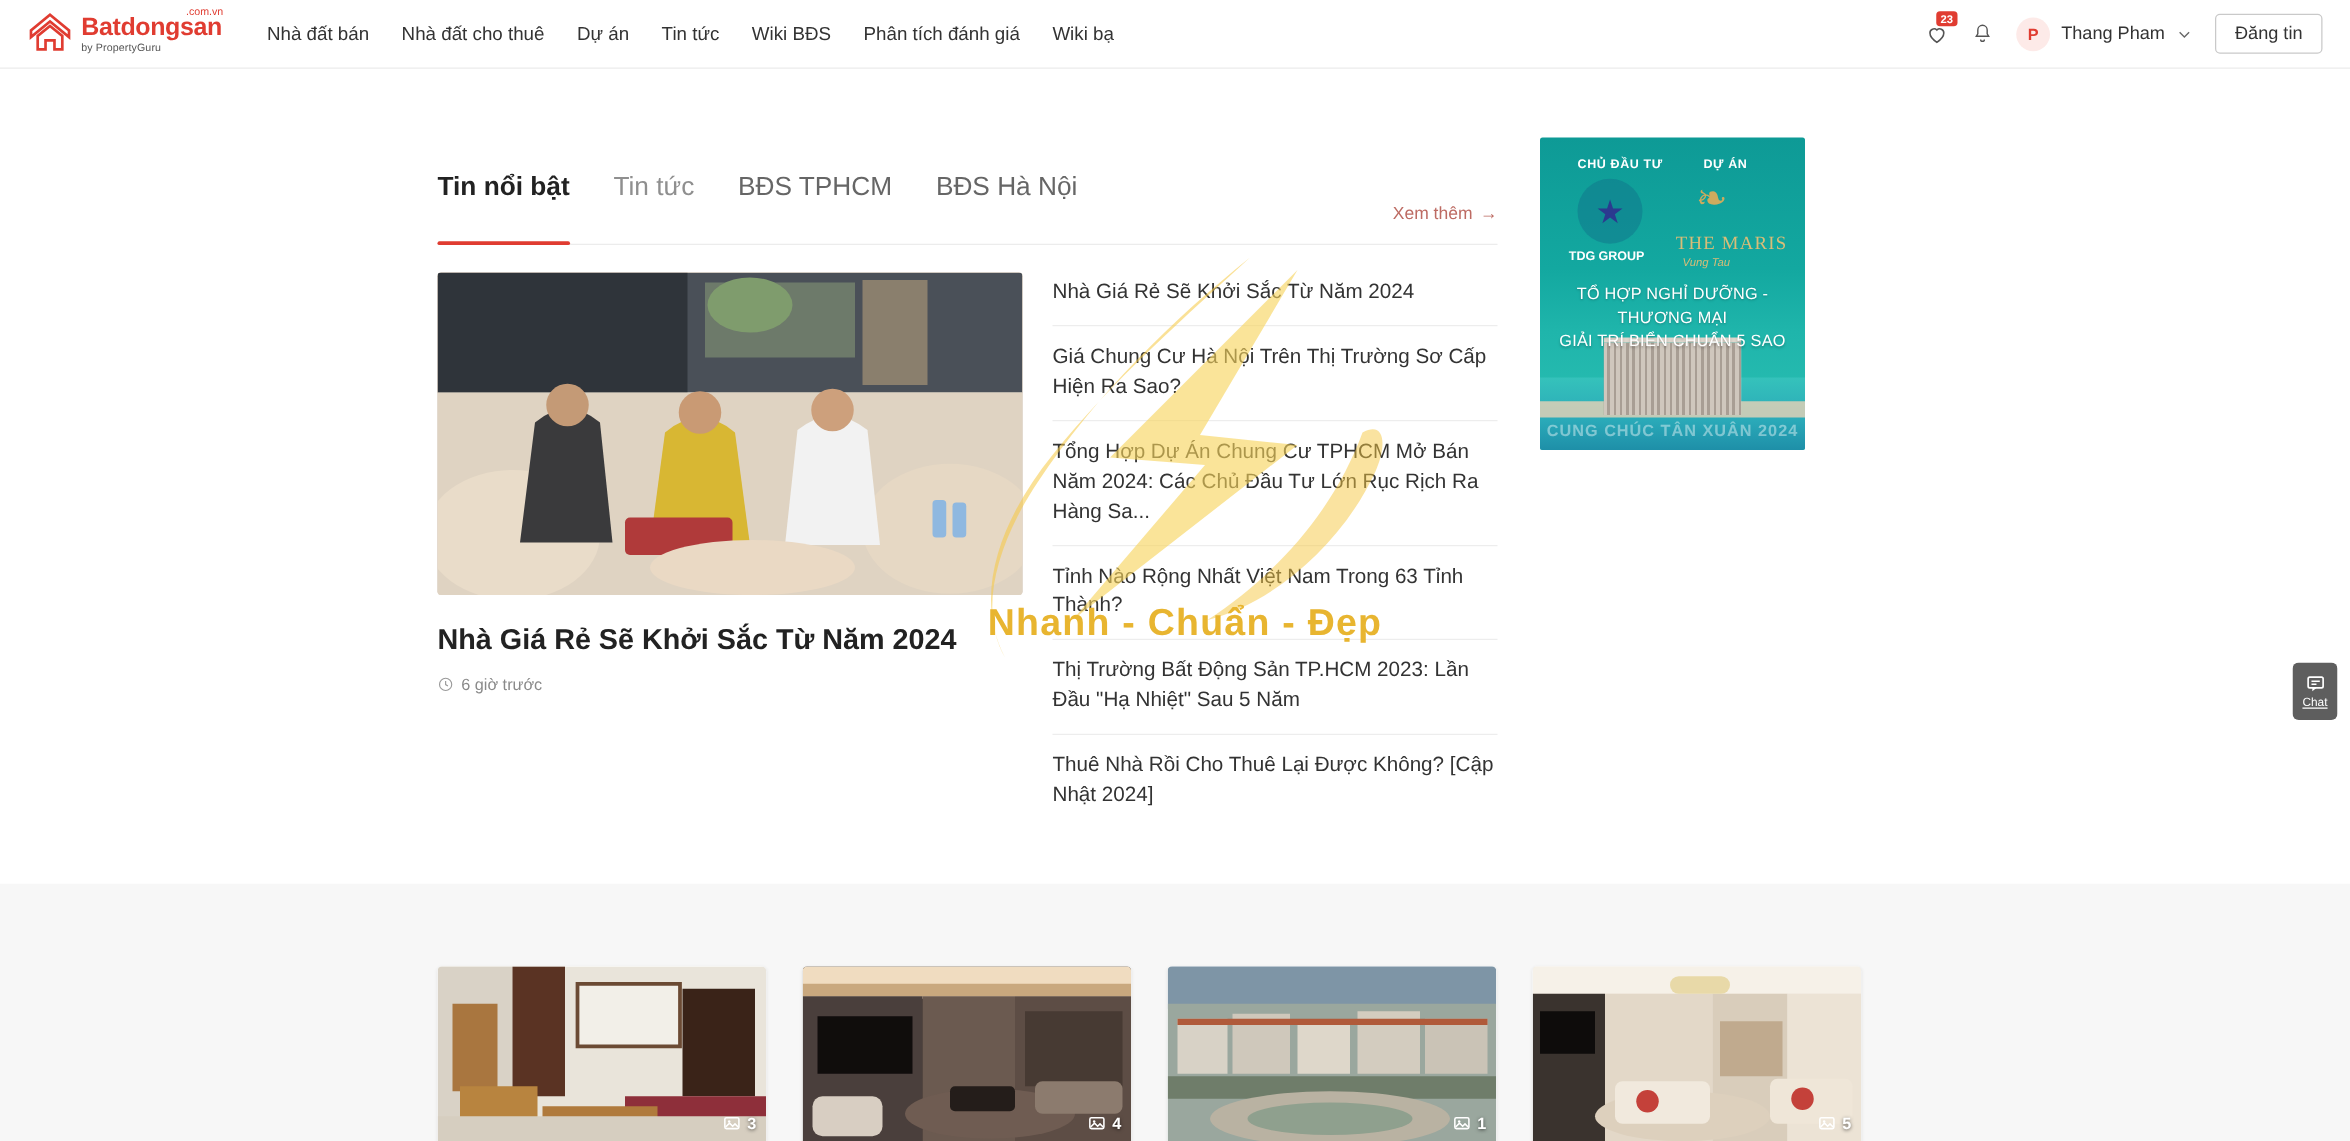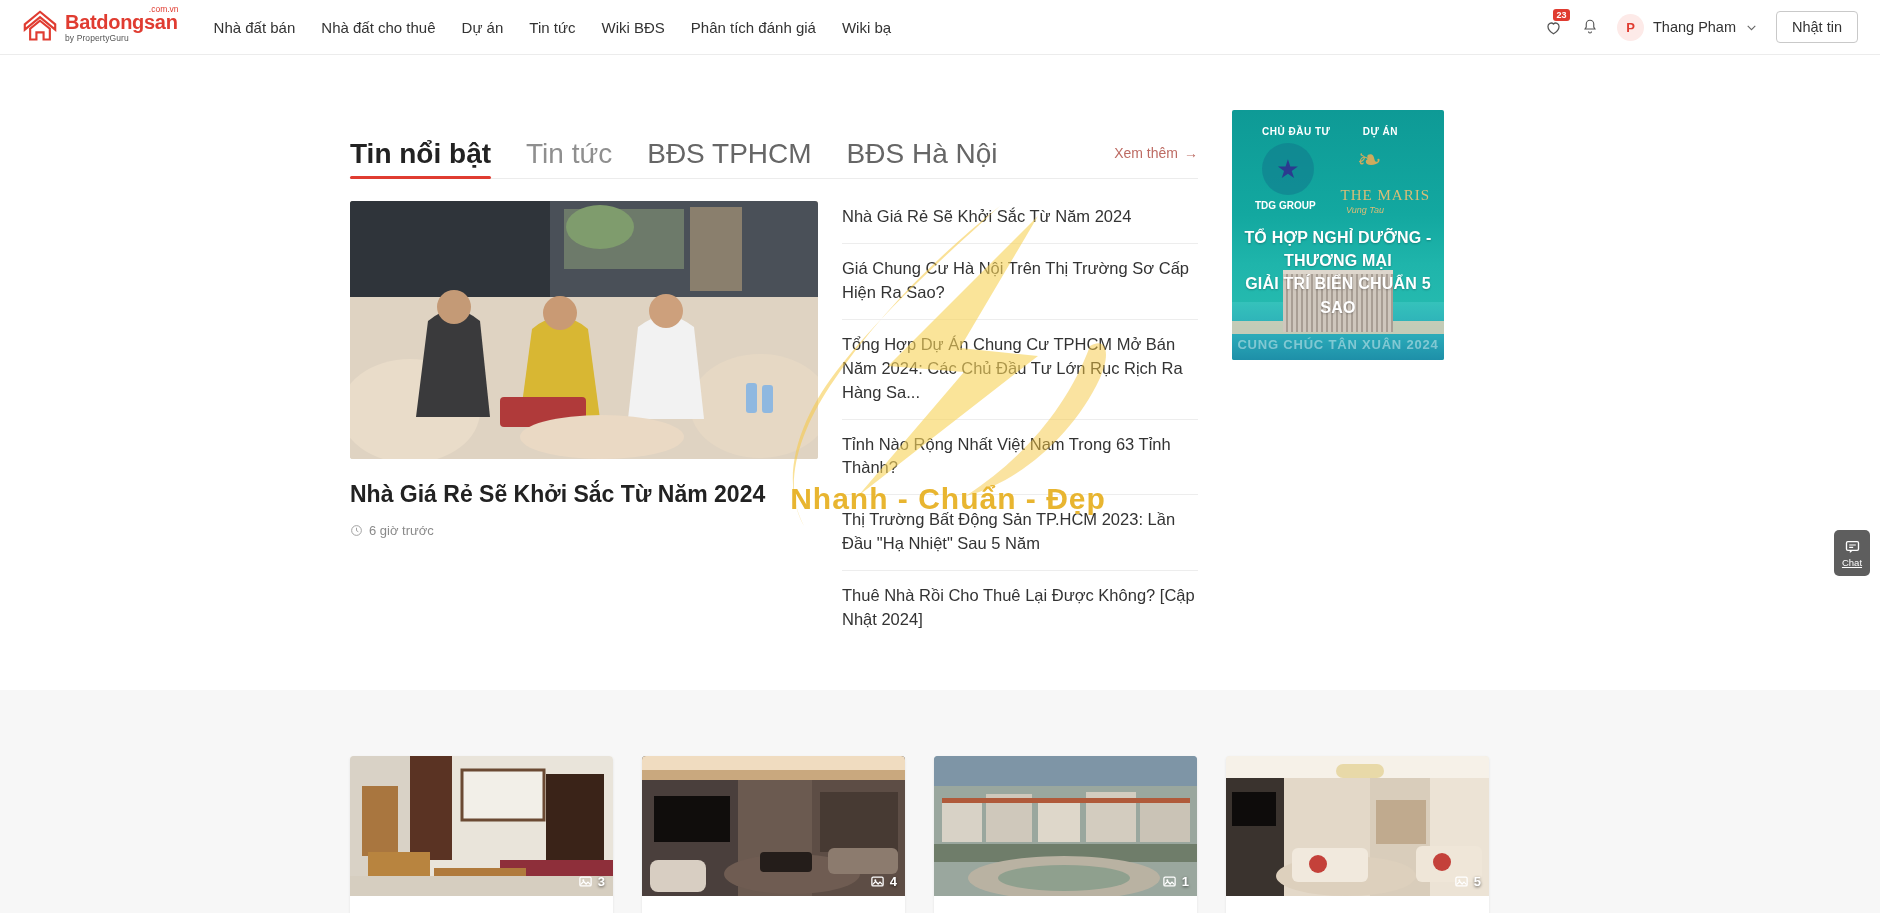--- a/index.html
+++ b/index.html
@@ -64,21 +64,21 @@
     background: #fff; cursor: pointer; white-space: nowrap;
   }
 
   
   .news-section { position: relative; padding: 43px 0 0 0; background: #fff; }
   .news-inner { width: 1180px; margin: 0 auto; display: flex; gap: 34px; position: relative; }
   .news-left { width: 848px; flex: none; }
 
   .tabs-row { display: flex; align-items: flex-end; border-bottom: 1px solid #ececec; }
   .tab {
-    font-size: 28px; color: #999; padding: 0 0 8px 0; margin-right: 35px;
+    font-size: 21px; color: #999; padding: 0 0 33px 0; margin-right: 35px;
     cursor: pointer; position: relative; white-space: nowrap; margin-top: 40px;
   }
   .tab.active { color: #222; font-weight: bold; }
   .tab.active::after {
     content: ""; position: absolute; left: 0; right: 0; bottom: -1px;
     height: 3px; background: #E03C31; border-radius: 2px;
   }
   .tab.plain { font-weight: normal; color: #8f8f8f; }
   .tab.dark { color: #666; }
   .see-more {
@@ -132,21 +132,21 @@
   .ad-maris {
     position: absolute; top: 77px; right: 14px; width: 130px; text-align: right;
     font-family: "Liberation Serif", serif; font-size: 15px; color: #d9bd77; letter-spacing: 1px;
   }
   .ad-maris-sub {
     position: absolute; top: 95px; right: 14px; width: 130px; text-align: center;
     font-size: 9px; color: #d9bd77; font-style: italic;
   }
   .ad-headline {
     position: absolute; top: 116px; left: 0; right: 0; text-align: center;
-    color: #fff; font-weight: bold; font-size: 16px; line-height: 1.45;
+    color: #fff; font-weight: normal; font-size: 13px; line-height: 1.45;
     text-shadow: 0 1px 2px rgba(0,0,0,.25); letter-spacing: .2px;
   }
   .ad-building {
     position: absolute; bottom: 28px; left: 50%; transform: translateX(-50%);
     width: 110px; height: 62px;
     background: repeating-linear-gradient(90deg,#cfc7bd 0 3px,#a89e94 3px 5px);
     border-top: 4px solid #ded7cd;
   }
   .ad-beach {
     position: absolute; bottom: 0; left: 0; right: 0; height: 58px;
@@ -249,21 +249,21 @@
         <path d="M10 18a2 2 0 0 0 4 0" fill="none" stroke="#555" stroke-width="1.5"></path>
       </svg>
     </div>
     <div class="user-area">
       <div class="avatar">P</div>
       <span class="user-name">Thang Pham</span>
       <svg width="13" height="13" viewBox="0 0 24 24">
         <path d="M5 9l7 7 7-7" fill="none" stroke="#666" stroke-width="2"></path>
       </svg>
     </div>
-    <div class="post-btn">Nhật tin</div>
+    <div class="post-btn">Đăng tin</div>
   </div>
 </div>
 
 <div class="news-section">
   <div class="news-inner">
 
     <div class="news-left">
       <div class="tabs-row">
         <div class="tab active">Tin nổi bật</div>
         <div class="tab plain">Tin tức</div>

